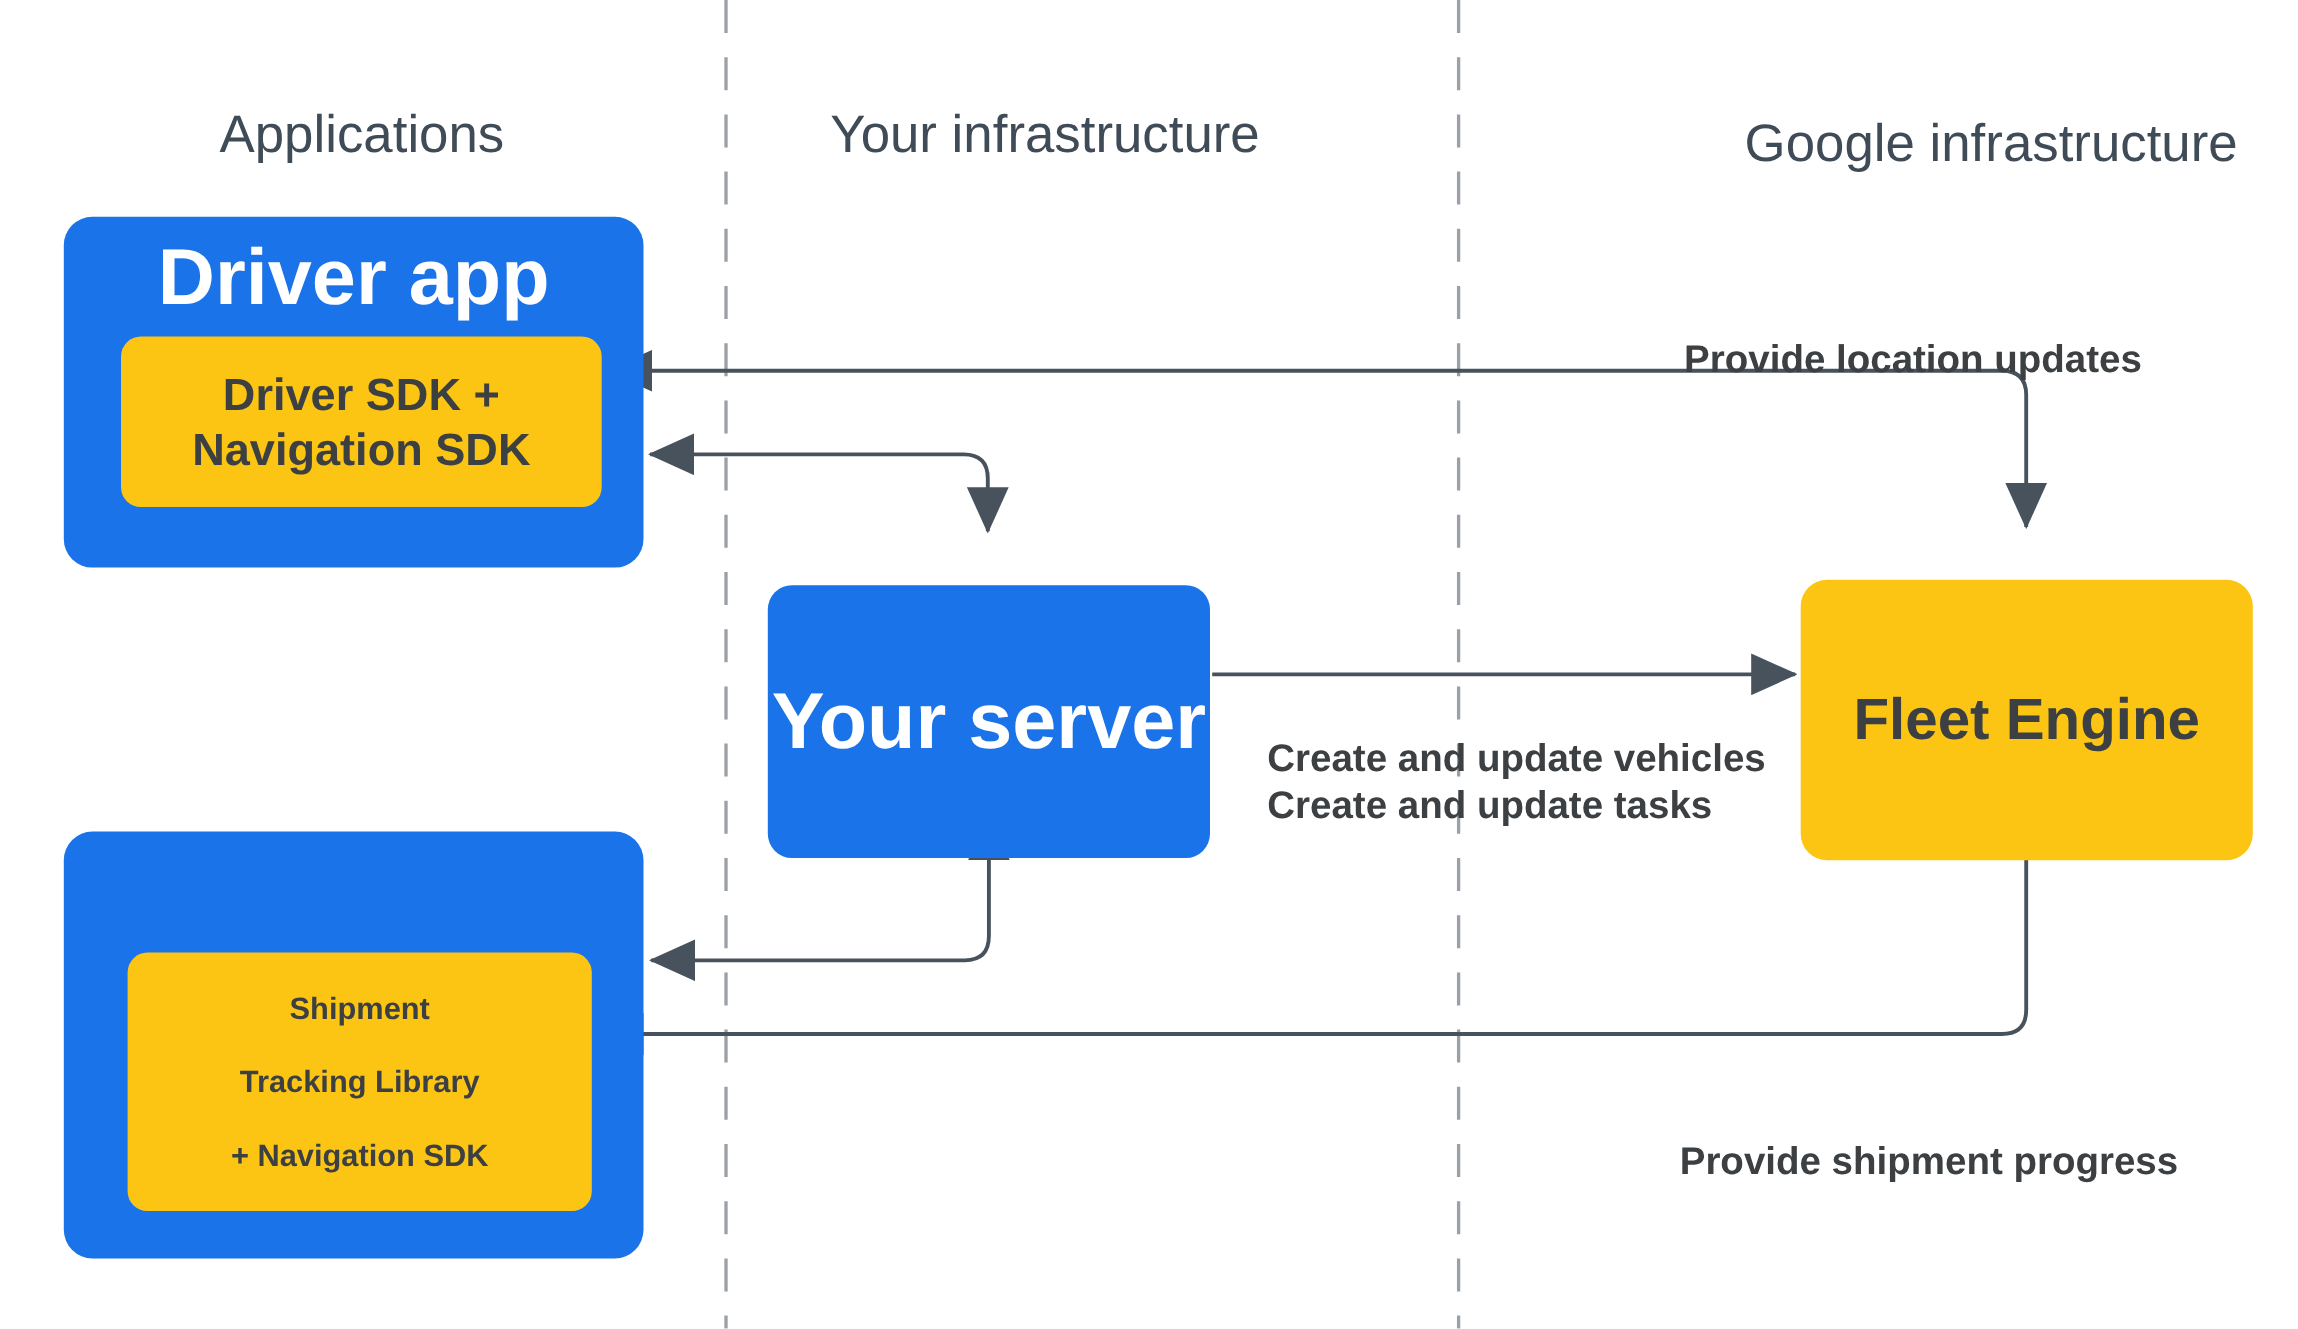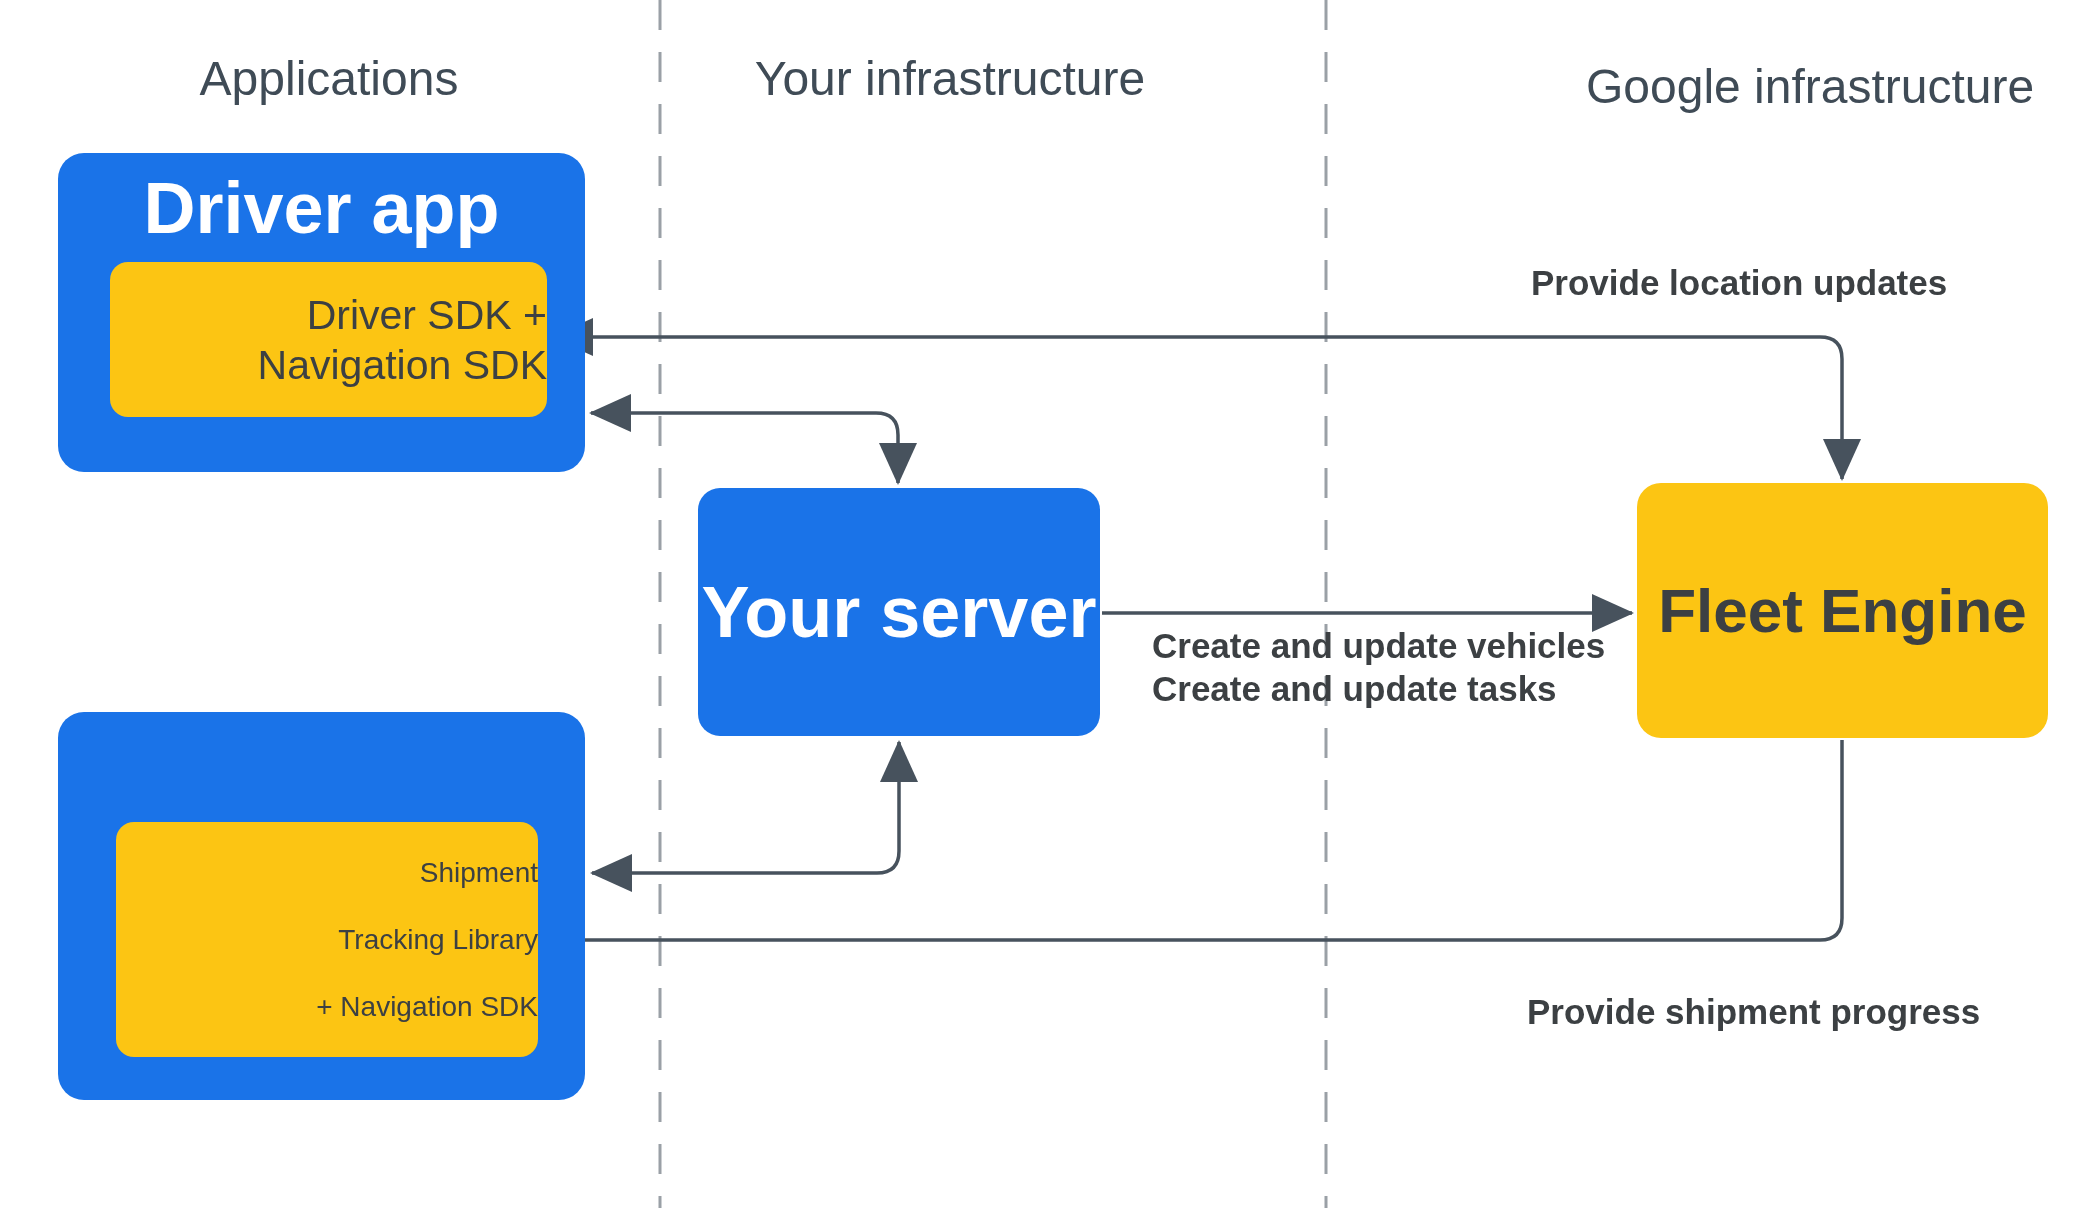--- a/index.html
+++ b/index.html
@@ -1,32 +1,32 @@
 <!DOCTYPE html>
 <html style="--background: #ffffff; --box-blue: #1a73e8; --box-yellow: #fcc513; --title-on-blue: #ffffff; --text-dark: #3c4043; --header-text: #3f4b56; --connector: #47525d; --divider: #9aa0a6;"><head>
 <meta charset="utf-8">
 <style>
   * { margin: 0; padding: 0; box-sizing: border-box; }
   html, body { background: #fff; }
   body { font-family: "Liberation Sans", "DejaVu Sans", sans-serif; }
   .canvas { position: relative; width: 2089px; height: 1208px; background: var(--background, #fff); overflow: hidden; }
-  .abs { position: absolute; }
+  .abs { position: absolute; margin-top: 44px; }
   .lane-header { font-size: 48px; color: var(--header-text, #3f4b56); text-align: center; height: 58px; line-height: 58px; white-space: nowrap; }
   .bluebox { background: var(--box-blue, #1a73e8); border-radius: 26px; }
-  .yellowbox { background: var(--box-yellow, #fcc513); border-radius: 18px; display: flex; flex-direction: column; align-items: flex-end; justify-content: center; color: var(--text-dark, #3c4043); font-weight: normal; text-align: center; }
+  .yellowbox { background: var(--box-yellow, #fcc513); border-radius: 18px; display: flex; flex-direction: column; align-items: center; justify-content: center; color: var(--text-dark, #3c4043); font-weight: bold; text-align: center; }
   .boxtitle { color: var(--title-on-blue, #fff); font-weight: bold; font-size: 72px; display: flex; align-items: center; justify-content: center; white-space: nowrap; }
   .edge-label { font-weight: bold; color: var(--text-dark, #3c4043); font-size: 35px; white-space: nowrap; }
   .edge-label.center { text-align: right; }
   svg.connector-layer { position: absolute; left: 0; top: 0; }
   svg.connector-layer path.edge { stroke: var(--connector, #47525d); stroke-width: 3.5; fill: none; stroke-linejoin: round; }
   svg.connector-layer line.divider { stroke: var(--divider, #9aa0a6); stroke-width: 3; }
   svg.connector-layer marker path { fill: var(--connector, #47525d); stroke: none; }
   .sdk-driver { font-size: 41px; line-height: 50px; }
   .sdk-consumer { font-size: 28px; line-height: 67px; }
-  .fleet-title { color: var(--text-dark, #3c4043); font-weight: bold; font-size: 62px; display: flex; align-items: center; justify-content: center; }
+  .fleet-title { color: var(--text-dark, #3c4043); font-weight: bold; font-size: 53px; display: flex; align-items: center; justify-content: center; }
 </style>
 </head>
 <body>
 
 <div class="canvas">
 
   <svg class="connector-layer" width="2089" height="1208" viewBox="0 0 2089 1208">
     <defs>
       <marker id="ah-end" markerUnits="userSpaceOnUse" markerWidth="42" markerHeight="38" viewBox="0 0 42 38" refX="40" refY="19" orient="auto">
         <path d="M0 0 L42 19 L0 38 Z"></path>

